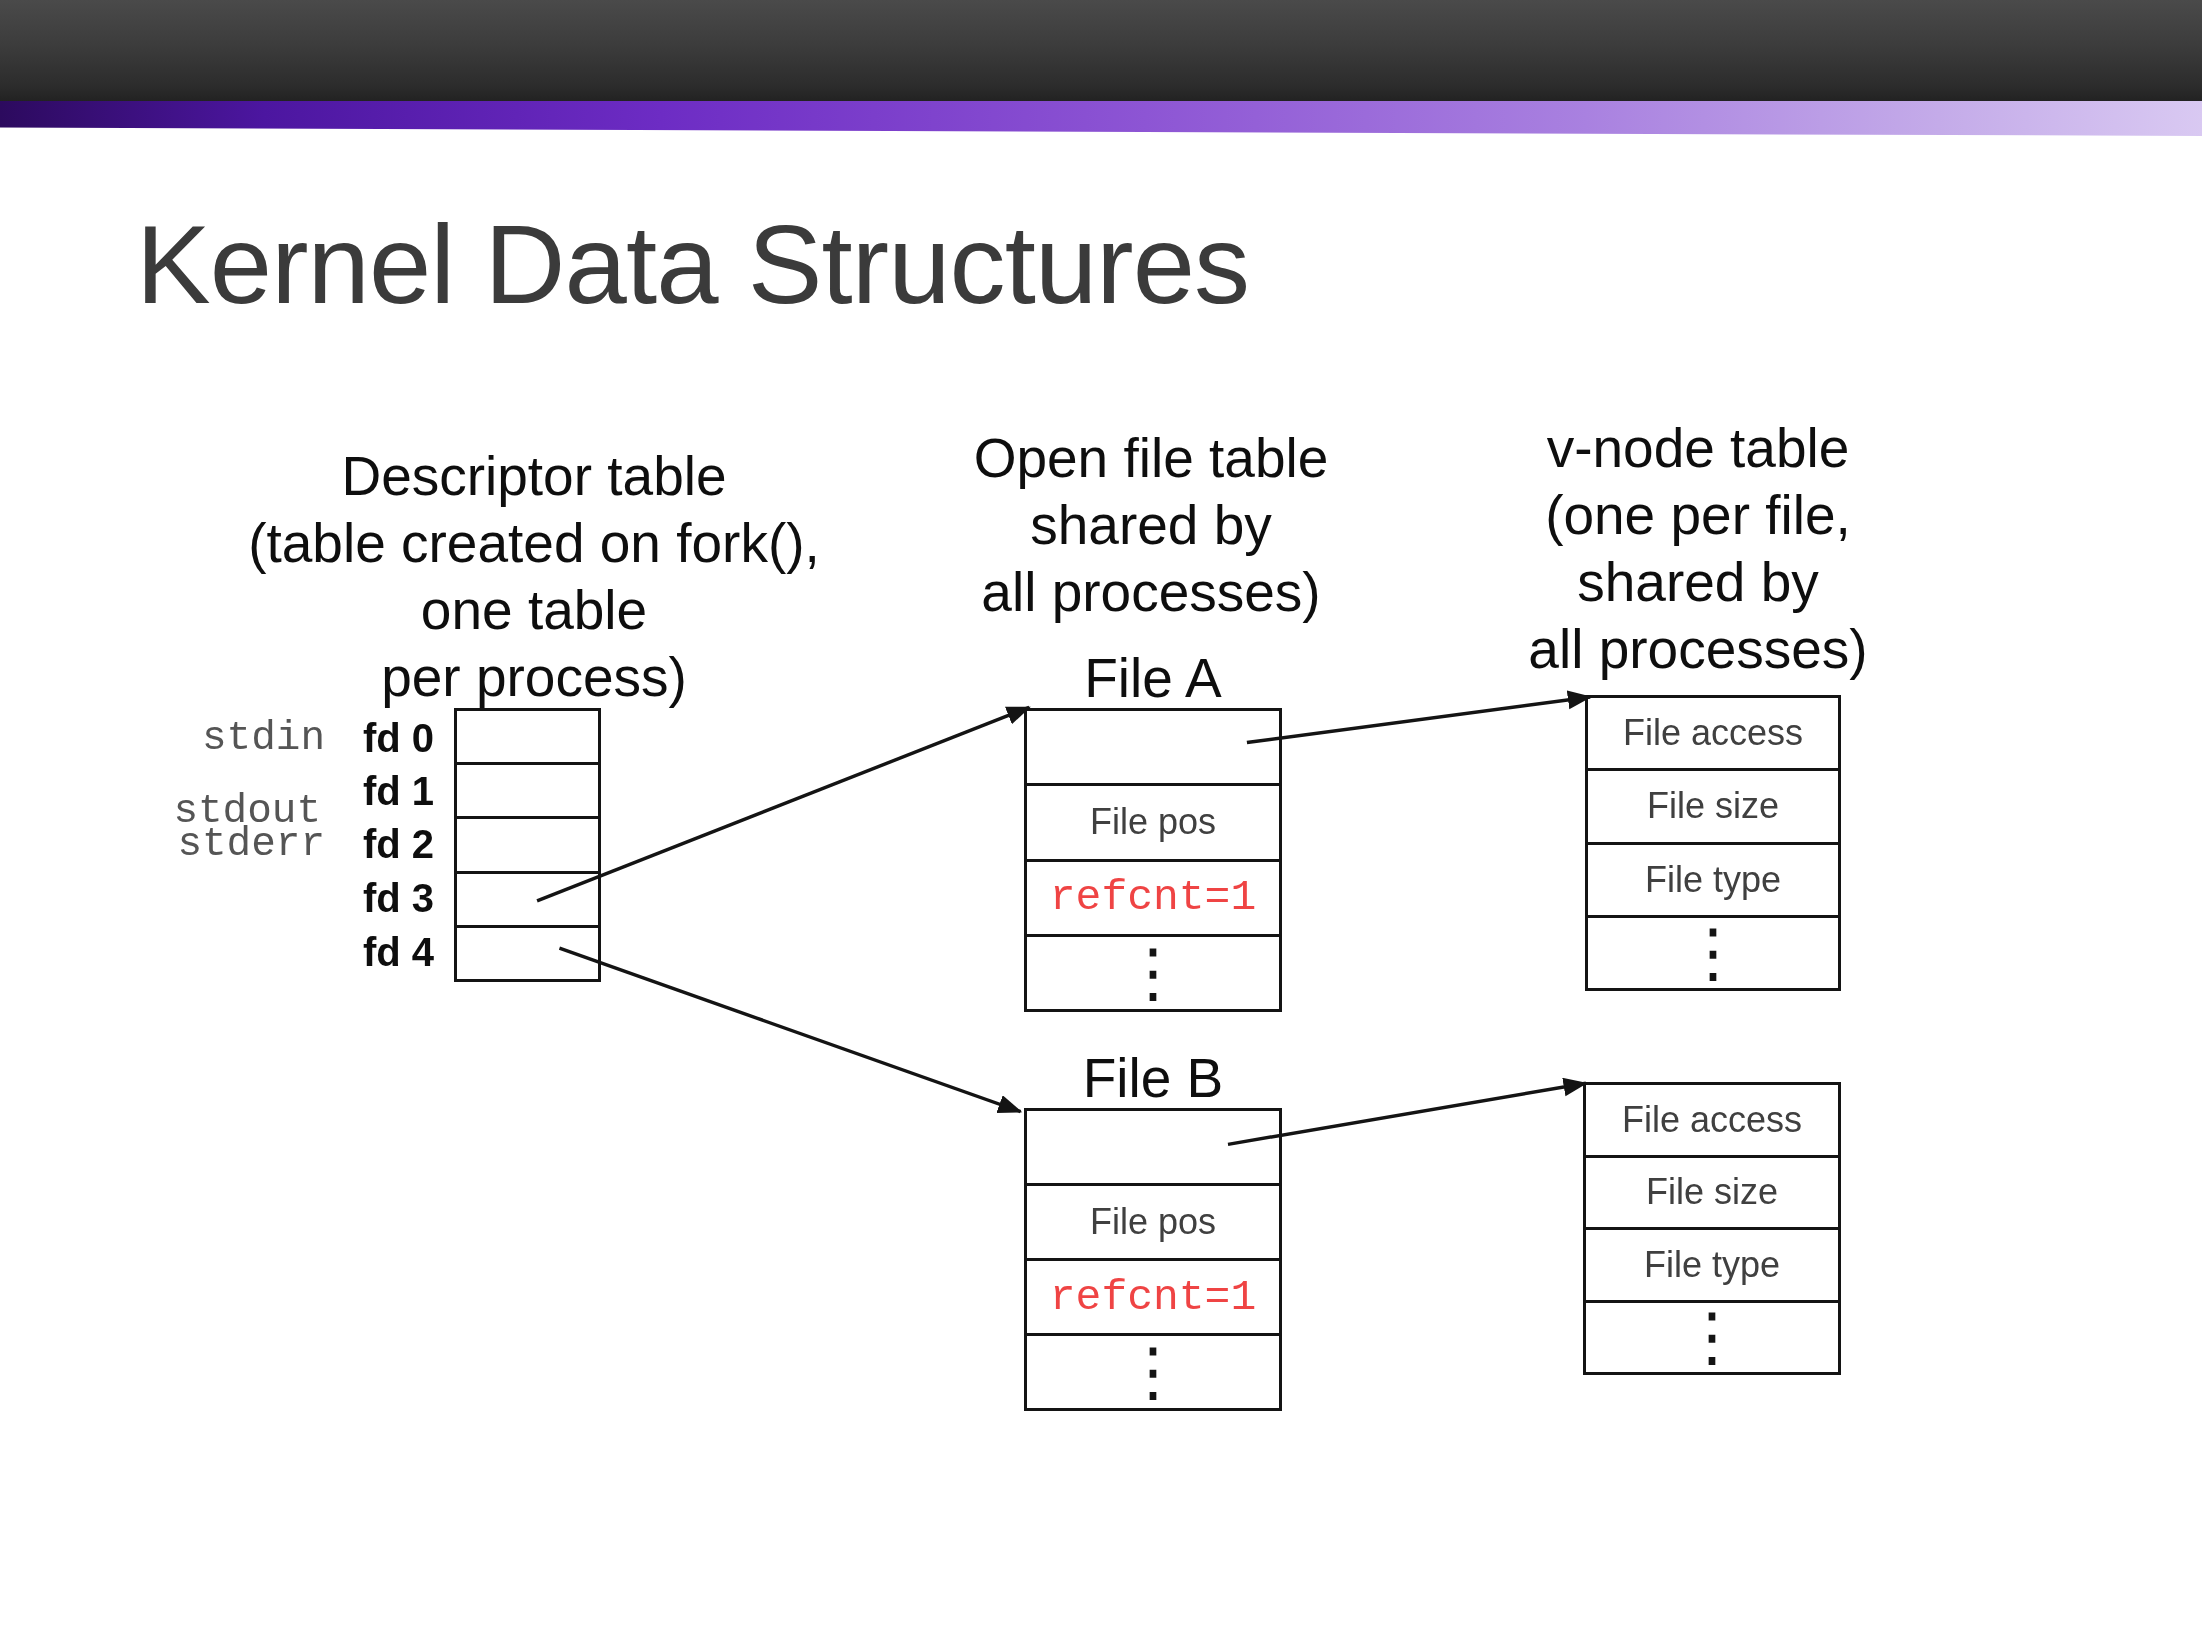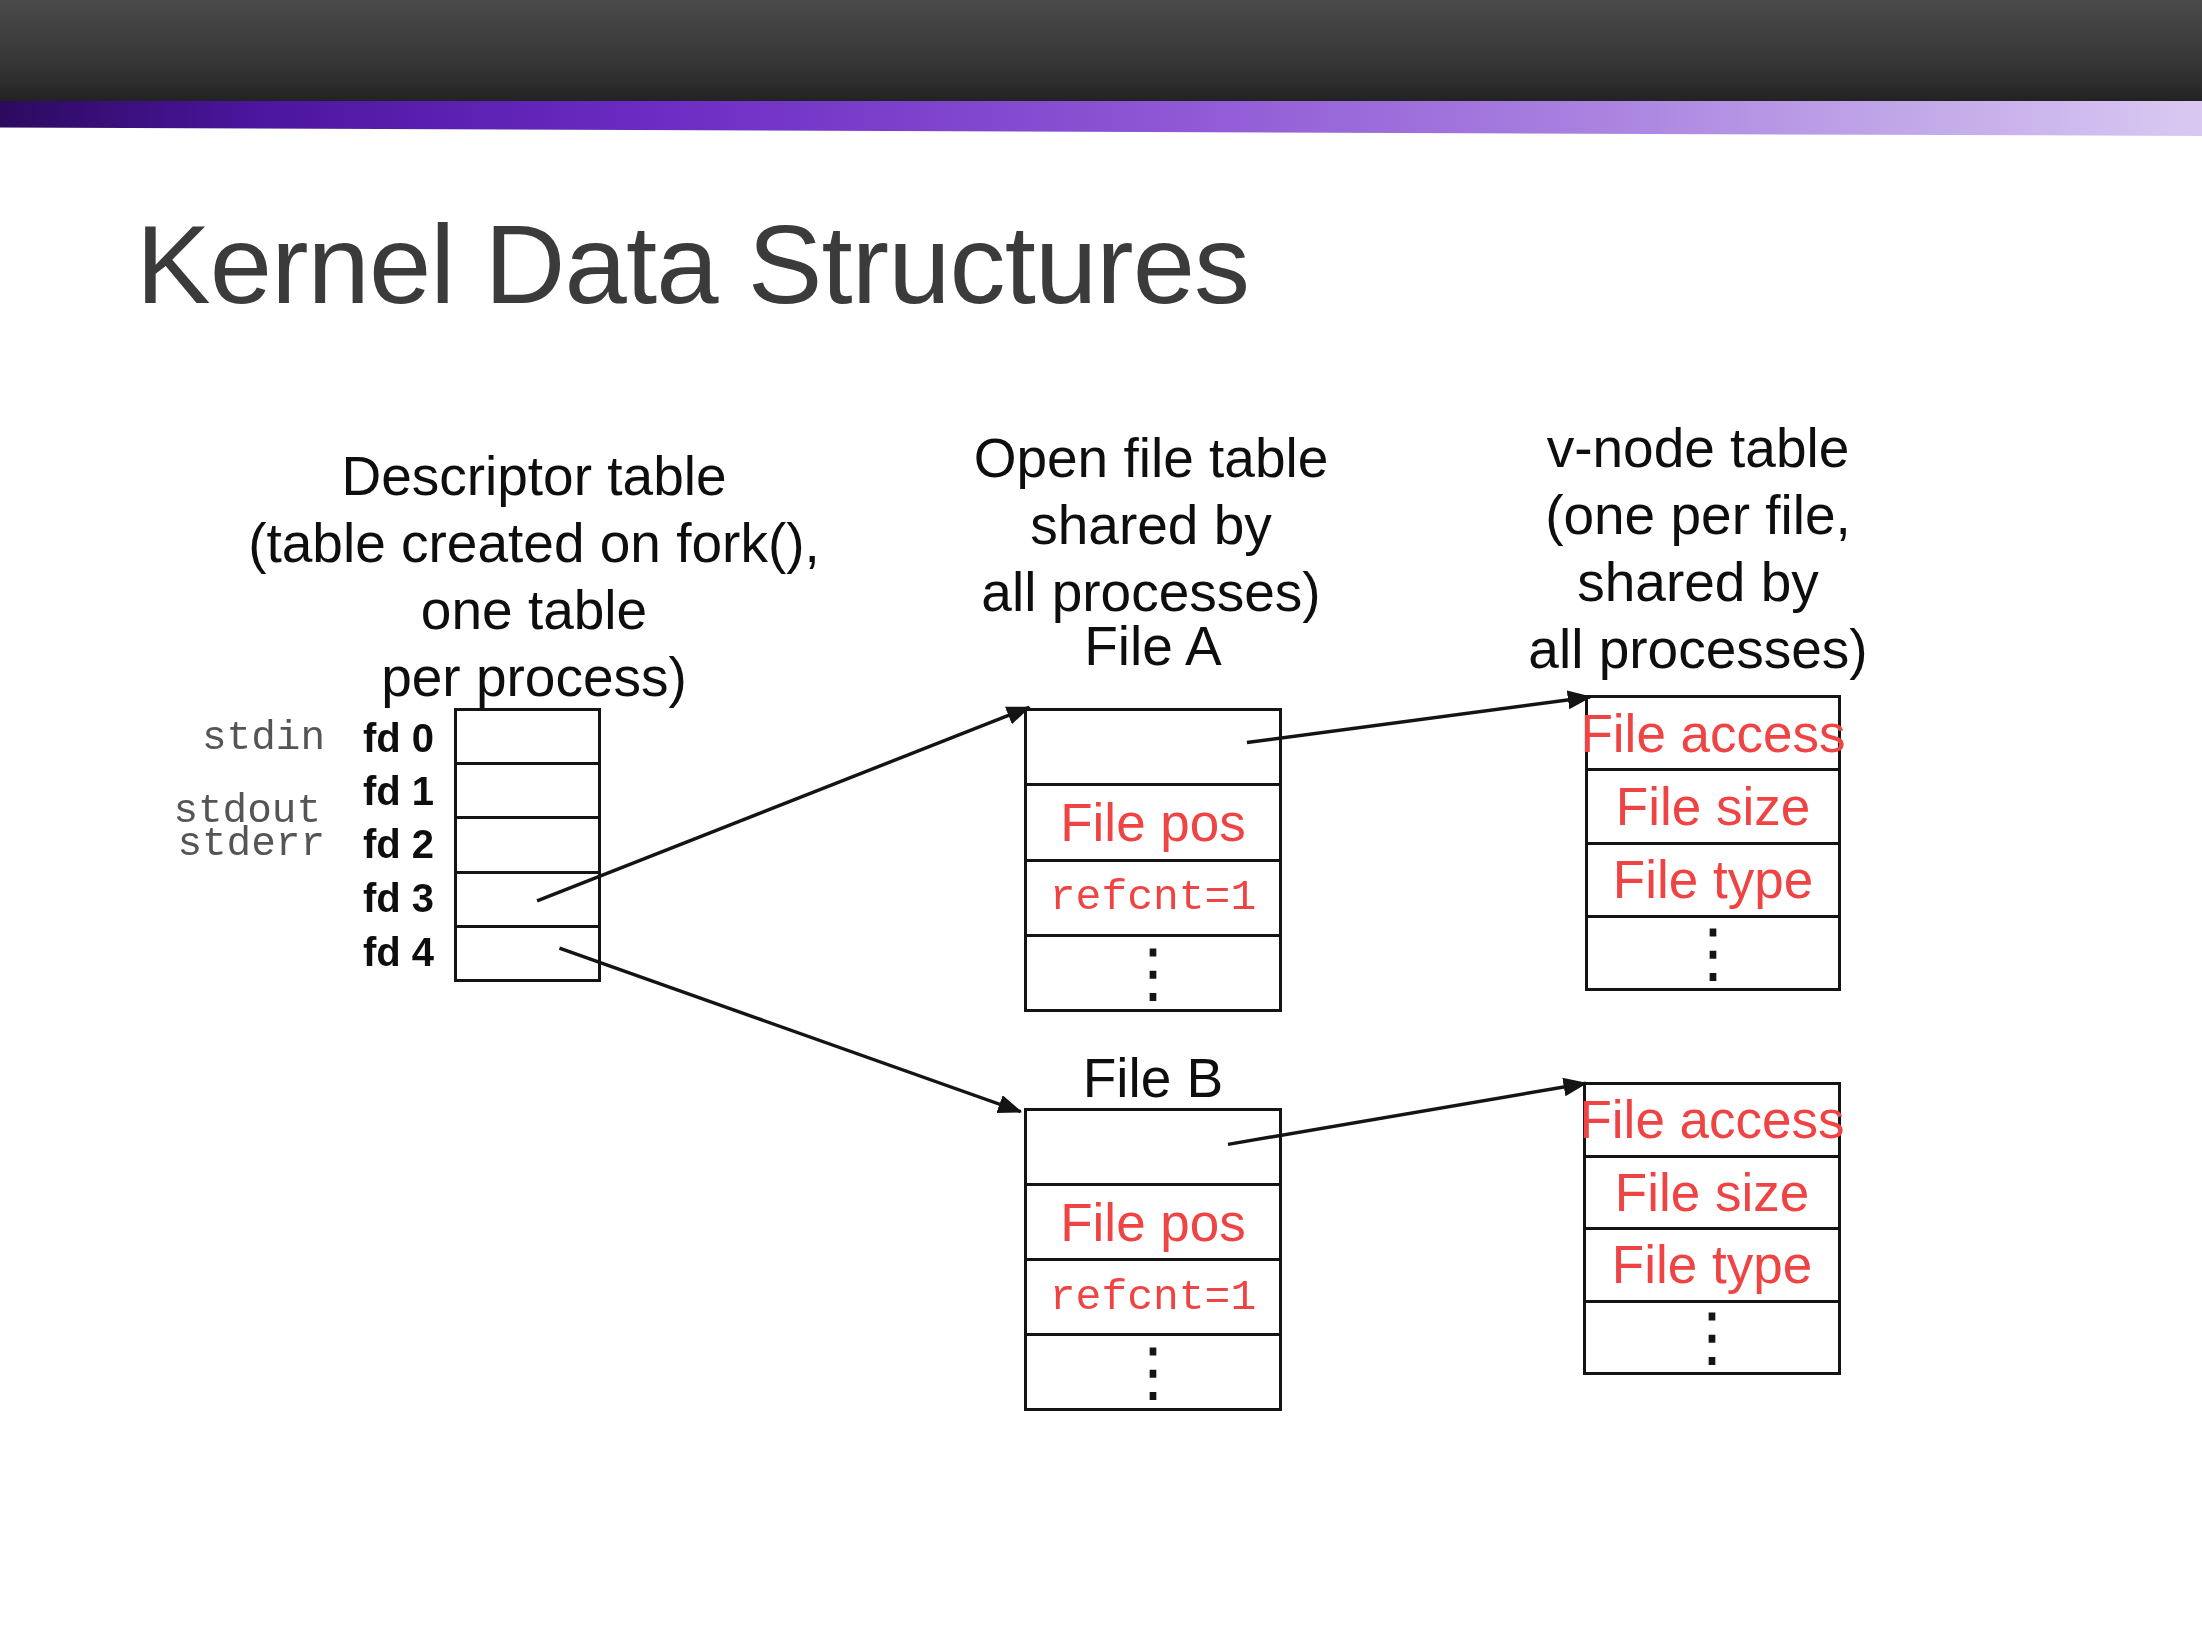--- a/index.html
+++ b/index.html
@@ -30,32 +30,32 @@
   .dtable .cell + .cell{border-top:3.4px solid #141414;}
 
   .fdlab{width:146px;height:53px;text-align:right;font-size:40px;line-height:53px;
     color:#0e0e0e;white-space:nowrap;font-weight:bold;}
   .stdlab{width:189px;height:53px;text-align:right;font-family:"Liberation Mono",monospace;
     font-size:41px;line-height:53px;color:#555;white-space:nowrap;}
 
   
   .ftable{border:3.4px solid #141414;box-sizing:border-box;display:flex;flex-direction:column;background:#fff;}
   .ftable .row{flex:1;display:flex;align-items:center;justify-content:center;
-    font-size:53px;color:#ef4444;white-space:nowrap;overflow:visible;}
+    font-size:36px;color:#404040;white-space:nowrap;overflow:visible;}
   .ftable .row + .row{border-top:3.4px solid #141414;}
   .ftable .row.mono{font-family:"Liberation Mono",monospace;font-size:43px;color:#ef4444;}
   .ftable .row.dots{font-size:65px;line-height:0.9;color:#141414;}
 
   .fa-table{left:1024px;top:708px;width:258px;height:304px;}
   .fb-table{left:1024px;top:1108px;width:258px;height:303px;}
   .va-table{left:1585px;top:695px;width:256px;height:296px;}
   .vb-table{left:1583px;top:1082px;width:258px;height:293px;}
 
   .filelab{width:258px;text-align:center;font-size:55px;line-height:67px;color:#0e0e0e;}
-  .fa-label{left:1024px;top:613px;}
+  .fa-label{left:1024px;top:645px;}
   .fb-label{left:1024px;top:1045px;}
 
   svg.overlay{position:absolute;left:0;top:0;pointer-events:none;}
 </style>
 </head>
 <body>
 
 <div class="abs topbar"></div>
 <div class="abs accent"></div>
 

